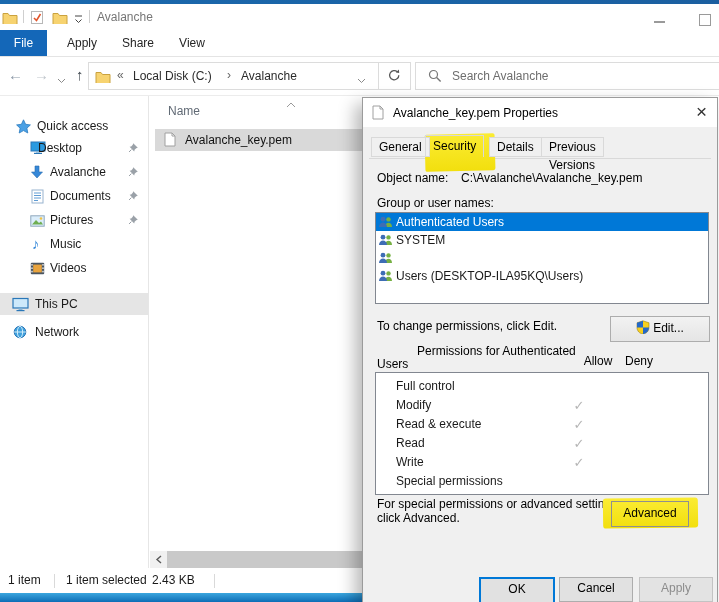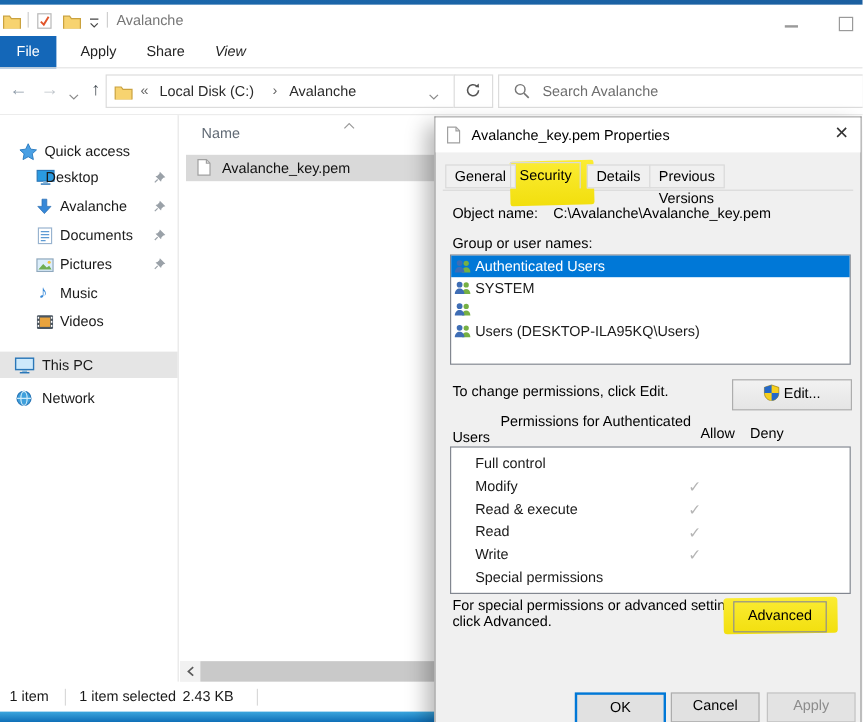--- a/index.html
+++ b/index.html
@@ -13,21 +13,21 @@
   .qat-sep{width:1px;height:13px;background:#cfcfcf;top:6px;}
   .win-title{top:6px;color:#767676;}
   .min-glyph{left:654px;top:17px;width:11px;height:2px;background:#9a9a9a;}
   .max-glyph{left:699px;top:10px;width:10px;height:10px;border:1px solid #9a9a9a;}
   
   .tabstrip{left:0;top:30px;width:719px;height:27px;background:#fff;}
   .rtab{position:absolute;top:0;height:27px;line-height:27px;text-align:center;color:#252525;}
   .rtab.file{left:0;width:47px;background:#1467b8;color:#fff;}
   .rtab.home{left:58px;width:48px;}
   .rtab.share{left:112px;width:52px;}
-  .rtab.view{left:170px;width:44px;font-style:italic;}
+  .rtab.view{left:170px;width:44px;}
   .tabline{left:0;top:56px;width:719px;height:1px;background:#e4e4e4;}
   
   .navarrow{top:66px;font-size:15px;}
   .addrbox{left:88px;top:62px;width:290px;height:26px;border:1px solid #dcdcdc;background:#fff;}
   .refreshbox{left:378px;top:62px;width:31px;height:26px;border:1px solid #dcdcdc;background:#fff;}
   .searchbox{left:415px;top:62px;width:303px;height:26px;border:1px solid #dcdcdc;background:#fff;}
   .crumb{top:6px;color:#2b2b2b;}
   .addr-glyph{top:5px;color:#666;}
   .content-line{left:0;top:95px;width:719px;height:1px;background:#ececec;}
   

